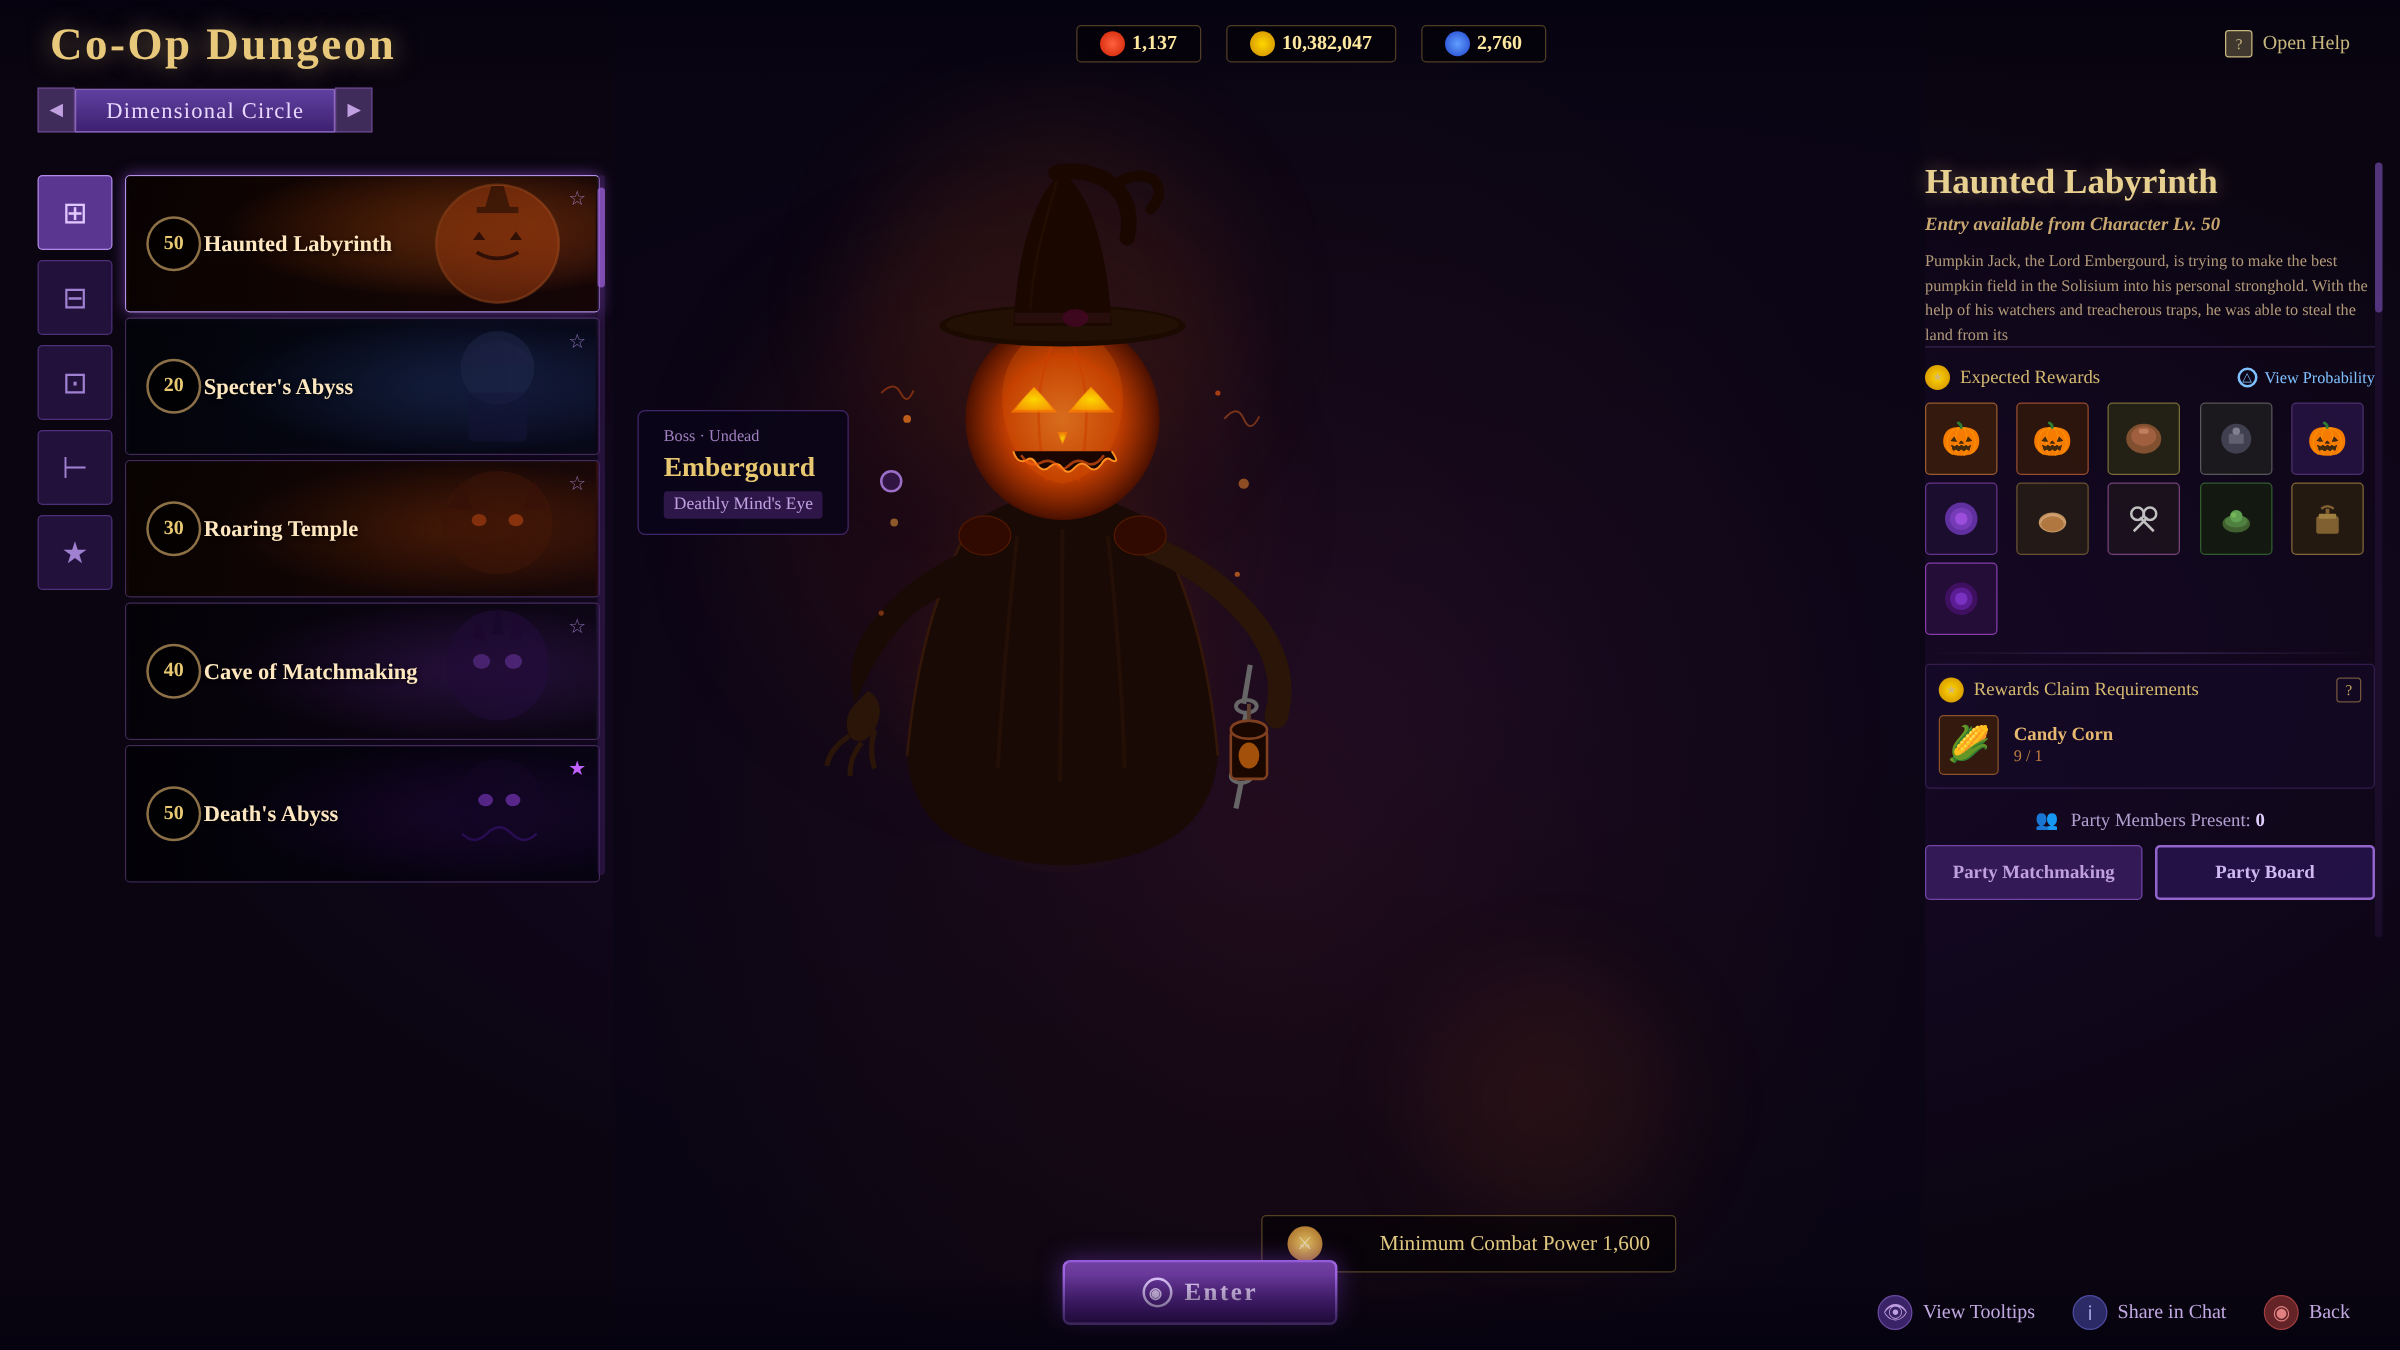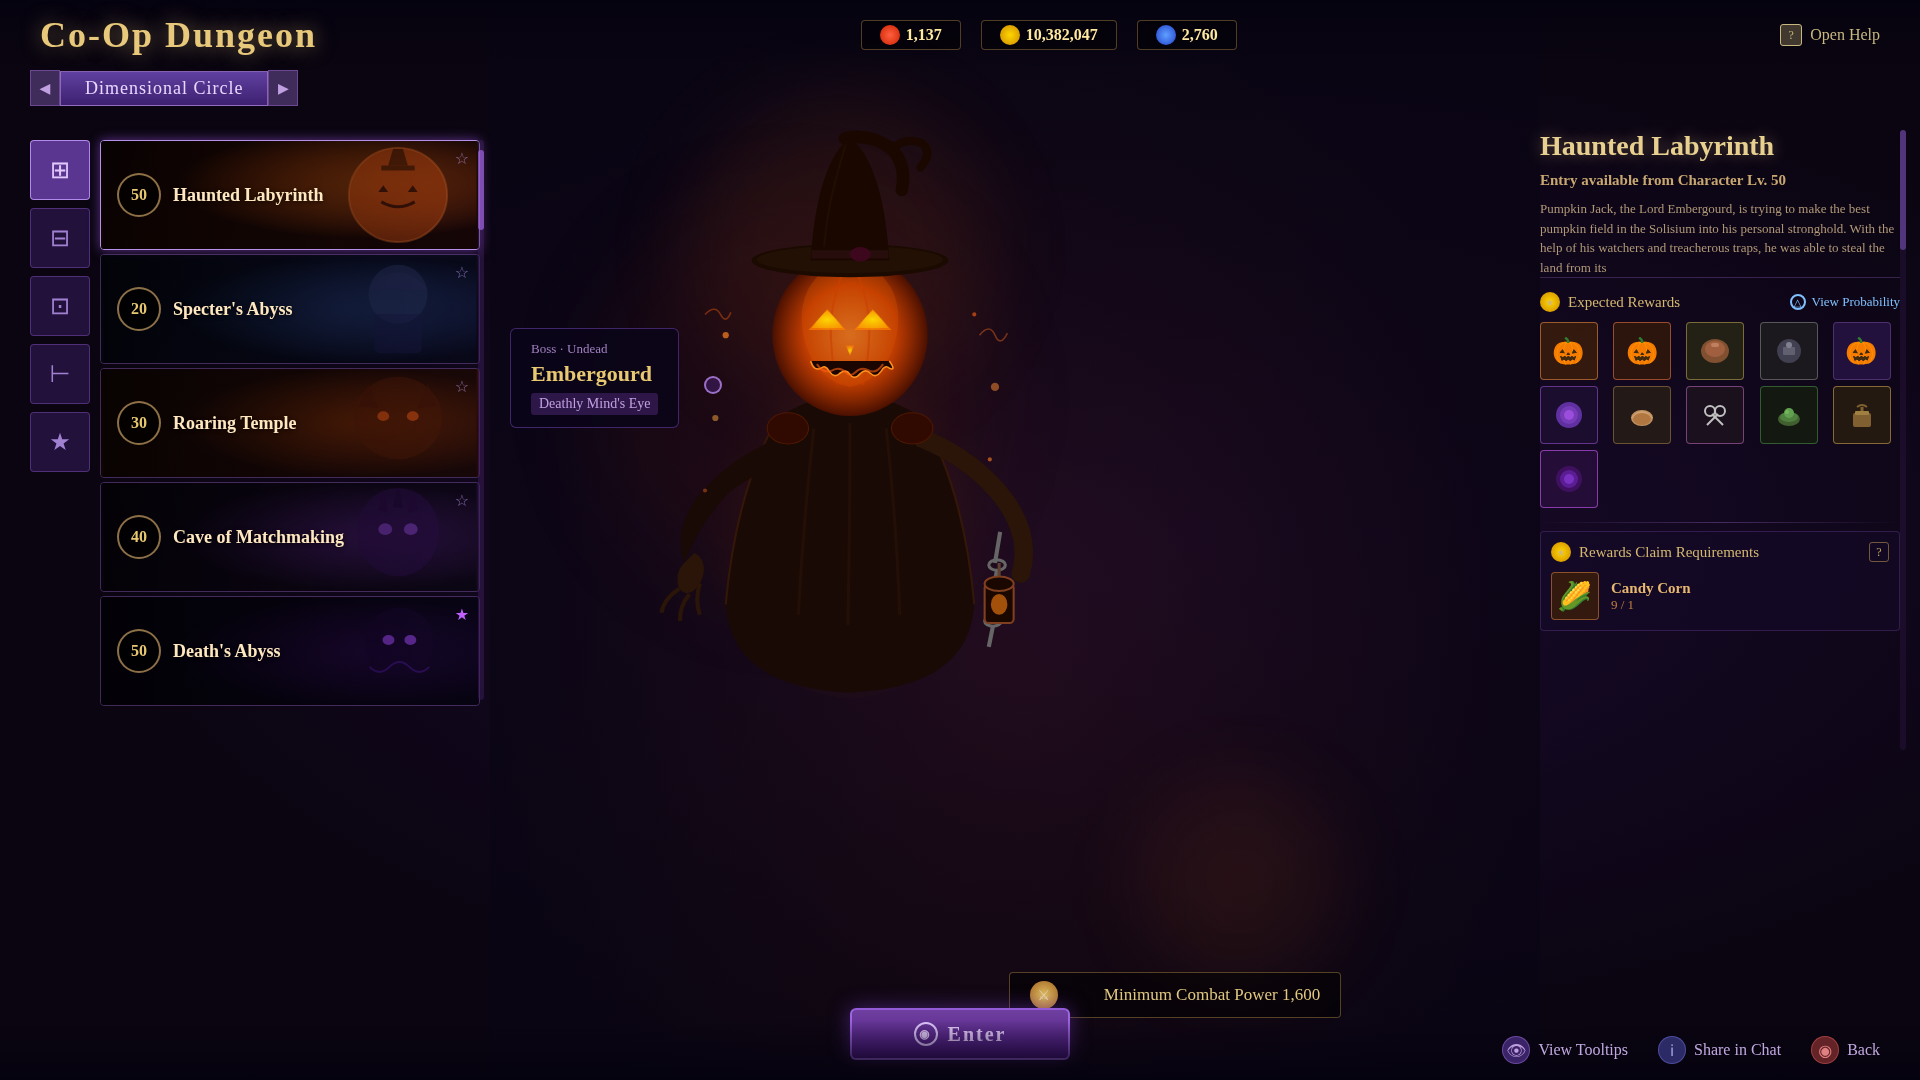--- a/index.html
+++ b/index.html
@@ -212,21 +212,21 @@
       position: absolute;
       inset: 0;
       background: linear-gradient(90deg, rgba(0,0,0,0.6) 0%, rgba(0,0,0,0.2) 60%, transparent 100%);
     }
 
     .dungeon-item-content {
       position: relative;
       z-index: 2;
       display: flex;
       align-items: center;
-      gap: 12px;
+      gap: 2px;
       padding: 0 16px;
       justify-content: space-between;
     }
 
     .dungeon-level-badge {
       width: 44px; height: 44px;
       border-radius: 50%;
       border: 2px solid rgba(200,160,100,0.7);
       background: rgba(0,0,0,0.6);
       display: flex; align-items: center; justify-content: center;
@@ -417,20 +417,21 @@
       color: #e8d090;
       margin-bottom: 10px;
       text-shadow: 0 0 15px rgba(232,200,144,0.4);
     }
 
     .entry-level {
       font-size: 15px;
       color: #c8a870;
       margin-bottom: 10px;
       font-weight: bold;
+      font-style: italic;
     }
 
     .dungeon-desc {
       font-size: 13px;
       color: #b09878;
       line-height: 1.5;
       margin-bottom: 14px;
       border-bottom: 1px solid rgba(120,80,160,0.4);
     }
 
@@ -1131,20 +1132,35 @@
 
     <div class="req-item">
       <div class="req-item-icon">🌽</div>
       <div class="req-item-info">
         <div class="req-item-name">Candy Corn</div>
         <div class="req-item-count">9 / 1</div>
       </div>
     </div>
   </div>
 
+  <div class="party-section">
+    <div class="party-members-text">
+      <span style="margin-right:6px;">👥</span>
+      <span>Party Members Present:</span>
+      <span class="party-members-count">0</span>
+    </div>
+    <div class="party-buttons">
+      <div class="party-btn matchmaking">
+        <span>Party Matchmaking</span>
+      </div>
+      <div class="party-btn board">
+        <span>Party Board</span>
+      </div>
+    </div>
+  </div>
 </div>
 
 <div class="panel-scrollbar">
   <div class="panel-scrollbar-thumb"></div>
 </div>
 
 <div class="bottom-bar">
   <div class="bottom-action">
     <div class="bottom-action-icon tooltip">👁</div>
     <span>View Tooltips</span>

